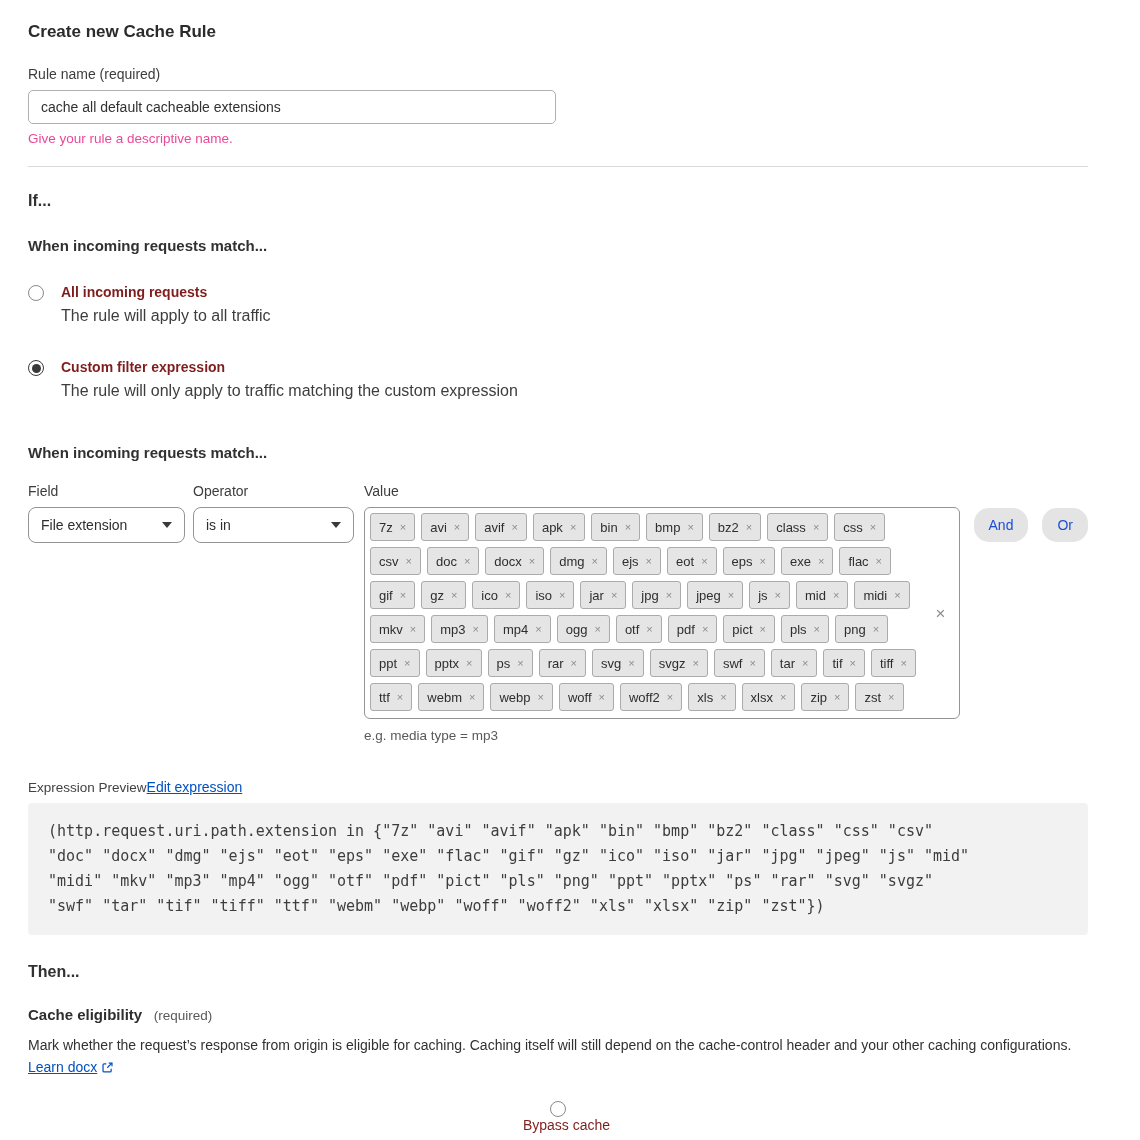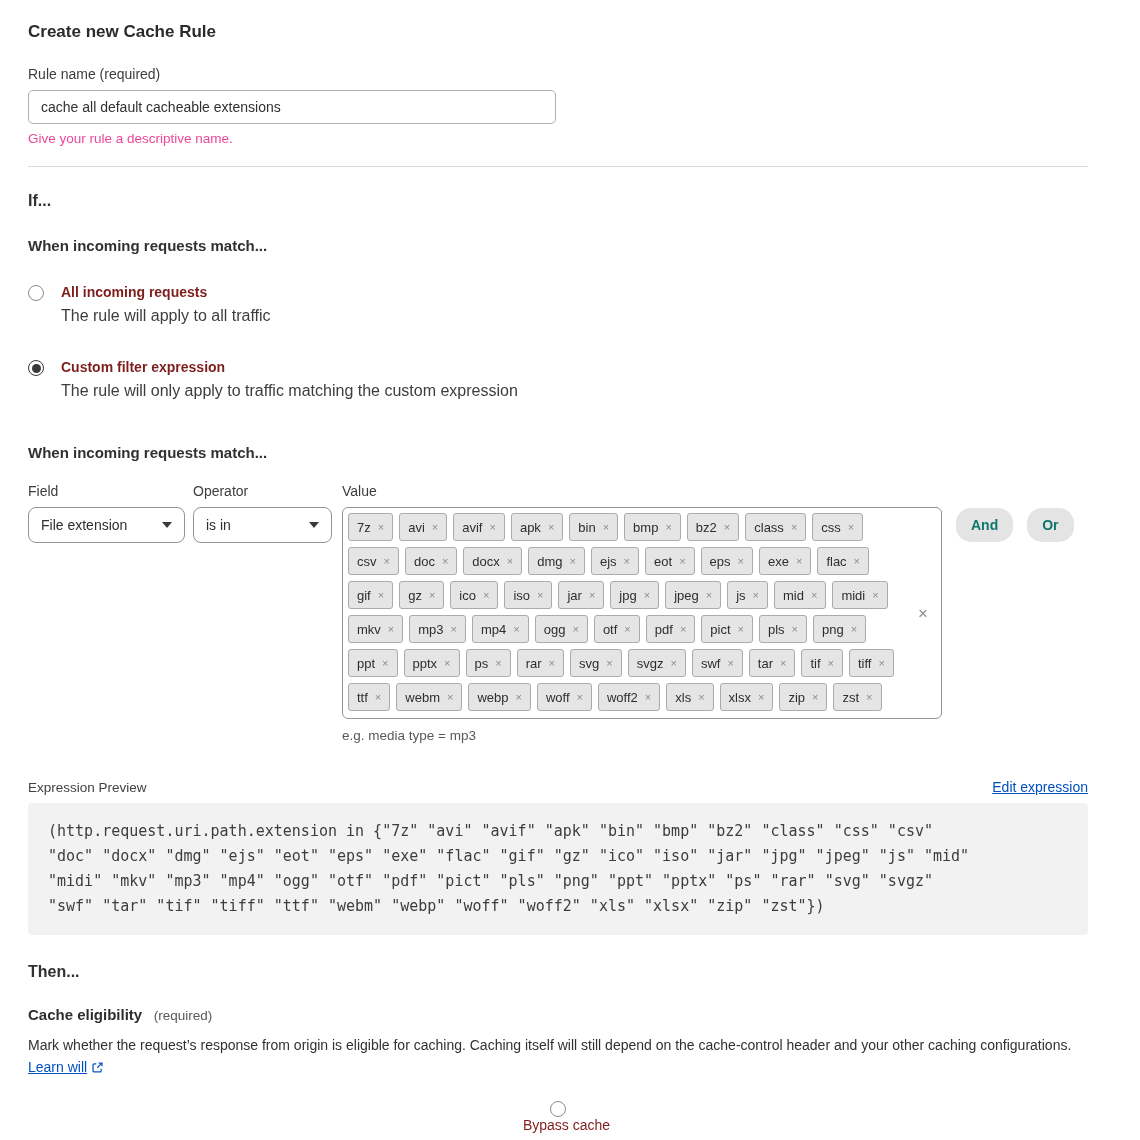--- a/index.html
+++ b/index.html
@@ -49,21 +49,21 @@
   .radio-desc { font-size:16px; color:#3d3d3d; margin-top:7px; }
 
   .builder-row { display:flex; align-items:flex-start; margin-top:22px; }
   .ctl-col { display:flex; flex-direction:column; }
   .select {
     height:36px; border:1px solid #949494; border-radius:8px; background:#fff;
     display:flex; align-items:center; justify-content:space-between;
     padding:0 12px; font-size:14px; color:#2e2e2e; cursor:pointer;
   }
   .select-field { width:157px; margin-right:8px; }
-  .select-operator { width:139px; margin-right:10px; }
+  .select-operator { width:161px; margin-right:10px; }
   .caret {
     width:0; height:0; border-left:5px solid transparent; border-right:5px solid transparent;
     border-top:6px solid #3a3a3a; margin-left:8px; flex:none;
   }
 
   .value-col { width:600px; margin-right:14px; }
   .value-box {
     border:1px solid #949494; border-radius:6px; background:#fff;
     display:flex; align-items:stretch; padding:5px; min-height:212px;
   }
@@ -73,29 +73,28 @@
     background:#e5e5e5; border:1px solid #ababab; border-radius:3px;
     font-size:13px; color:#2e2e2e; white-space:nowrap;
   }
   .chip-x { margin-left:7px; font-size:11px; color:#8c8c8c; cursor:pointer; }
   .clear-col { width:26px; display:flex; align-items:center; justify-content:center; }
   .clear-x { font-size:17px; color:#8c8c8c; cursor:pointer; line-height:1; }
 
   .andor { display:flex; margin-top:25px; }
   .btn-gray {
     border:none; background:#e4e4e4; border-radius:15px; padding:9px 15px;
-    font-size:14px; color:#0f766e; cursor:pointer;
+    font-size:14px; color:#1d4ed8; cursor:pointer;
     font-family:"Liberation Sans", sans-serif;
-    font-weight:bold;
   }
   .btn-gray + .btn-gray { margin-left:14px; }
 
   .hint { font-size:13.5px; color:#595959; margin-top:9px; }
 
-  .expr-head { display:flex; justify-content:space-between; align-items:flex-end; margin-top:36px; }
+  .expr-head { display:flex; align-items:flex-end; margin-top:36px; }
   .expr-label { font-size:13.5px; color:#424242; }
   .link { color:#0051c3; font-size:14px; text-decoration:underline; cursor:pointer; }
   .expr-code {
     margin:8px 0 0 0; background:#f2f2f2; border-radius:4px; padding:16px 20px;
     font-family:"DejaVu Sans Mono", "Liberation Mono", monospace;
     font-size:15px; line-height:25px; color:#3d3d3d; white-space:pre-wrap; word-break:break-word;
   }
 
   .h-then { font-size:16px; font-weight:bold; margin:28px 0 0 0; }
   .elig-head { margin-top:25px; }
@@ -465,21 +464,21 @@
 
   <h2 class="h-then">Then...</h2>
 
   <div class="elig-head">
     <span class="elig-title">Cache eligibility</span>
     <span class="elig-req">(required)</span>
   </div>
 
   <div class="elig-desc">
     <span>Mark whether the request’s response from origin is eligible for caching. Caching itself will still depend on the cache-control header and your other caching configurations.</span>
-    <a class="link">Learn will</a><svg class="ext-icon" width="13" height="13" viewBox="0 0 16 16">
+    <a class="link">Learn docx</a><svg class="ext-icon" width="13" height="13" viewBox="0 0 16 16">
         <path d="M6.5 3.5H3.8A1.3 1.3 0 0 0 2.5 4.8v7.4a1.3 1.3 0 0 0 1.3 1.3h7.4a1.3 1.3 0 0 0 1.3-1.3V9.5" fill="none" stroke="#0051c3" stroke-width="1.5"></path>
         <path d="M9.5 2.5h4v4" fill="none" stroke="#0051c3" stroke-width="1.5"></path>
         <path d="M13.3 2.7L7.7 8.3" stroke="#0051c3" stroke-width="1.5"></path>
       </svg>
   </div>
 
   <div class="radio-row center" style="margin-top:22px;">
     <span class="radio"></span>
     <span class="radio-texts">
       <div class="radio-title regular">Bypass cache</div>

